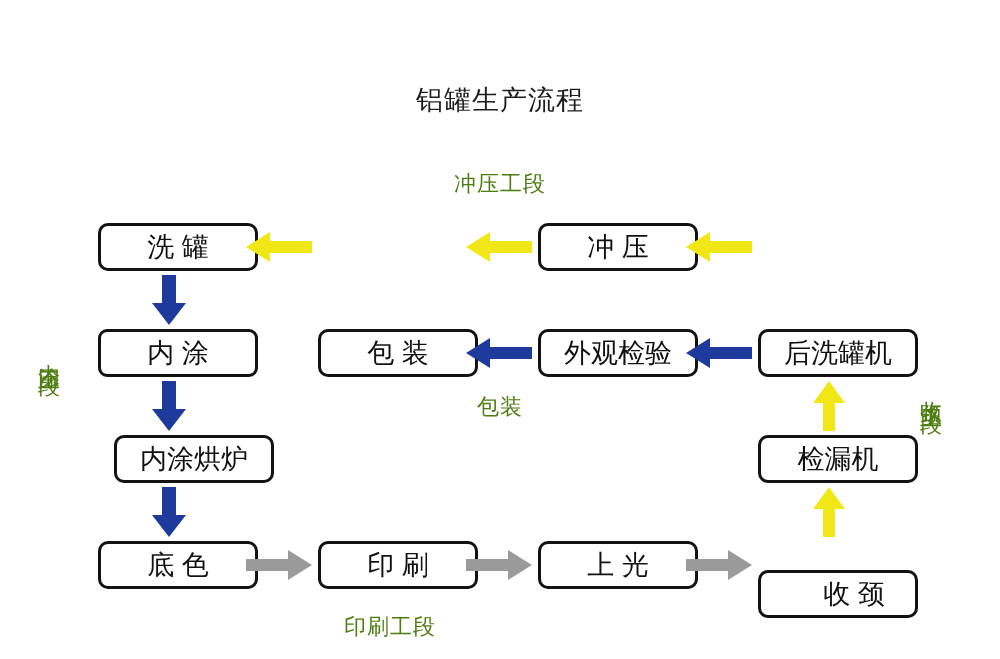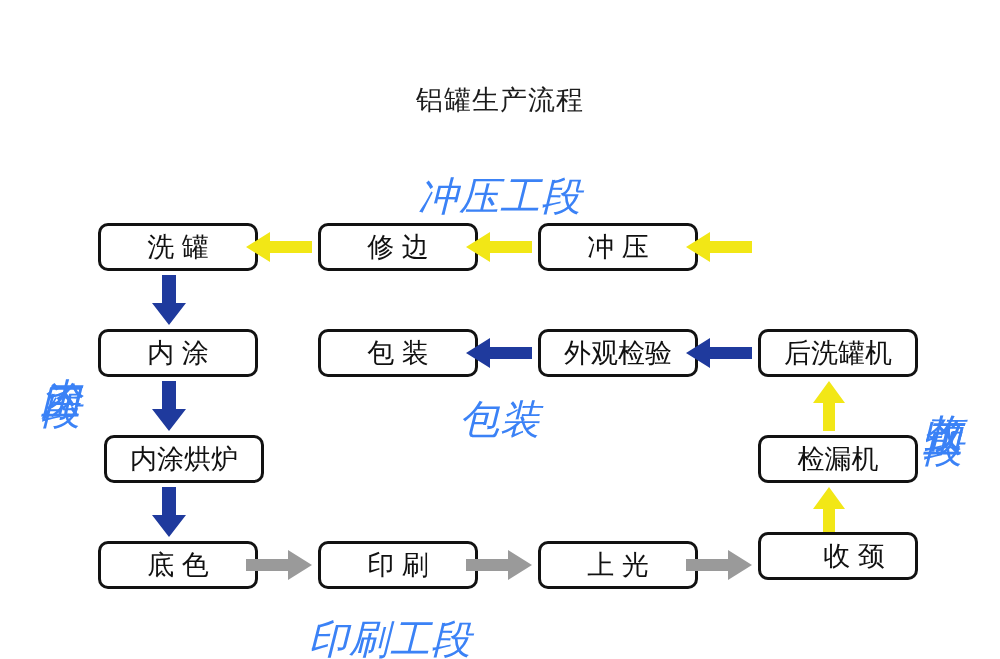--- a/index.html
+++ b/index.html
@@ -16,24 +16,23 @@
     position: absolute;
     left: 0; top: 50px;
     width: 1000px;
     text-align: center;
     font-size: 27px;
     color: #1c1c1c;
     letter-spacing: 1px;
   }
   .section-label {
     position: absolute;
-    color: #3b82f6;
-    font-size: 40px;
+    color: #4d7c0f;
+    font-size: 22px;
     letter-spacing: 1px;
-    font-style: italic;
   }
   .section-label.h-center { text-align: center; }
   .section-label.vertical {
     writing-mode: vertical-rl;
     text-orientation: upright;
     letter-spacing: 4px;
   }
   .node {
     position: absolute;
     width: 160px;
@@ -58,46 +57,45 @@
 
   <div class="title">铝罐生产流程</div>
 
   <div class="section-label h-center" style="left:0; top:137px; width:1000px;">冲压工段</div>
   <div class="section-label vertical" style="left:34px; top:314px;">内涂工段</div>
   <div class="section-label h-center" style="left:420px; top:360px; width:160px;">包装</div>
   <div class="section-label vertical" style="left:916px; top:352px;">收颈工段</div>
   <div class="section-label h-center" style="left:300px; top:580px; width:180px;">印刷工段</div>
 
   <div class="node" style="left:98px;  top:191px;">洗 罐</div>
-  <div class="node" style="left:318px; top:191px;">修 边</div>
   <div class="node" style="left:538px; top:191px;">冲 压</div>
 
   <svg class="arrow" style="left:246px; top:200px;" width="66" height="30" viewBox="0 0 66 30">
     <polygon points="0,15 24,0 24,9 66,9 66,21 24,21 24,30" fill="#F2E716"></polygon>
   </svg>
   <svg class="arrow" style="left:466px; top:200px;" width="66" height="30" viewBox="0 0 66 30">
     <polygon points="0,15 24,0 24,9 66,9 66,21 24,21 24,30" fill="#F2E716"></polygon>
   </svg>
   <svg class="arrow" style="left:686px; top:200px;" width="66" height="30" viewBox="0 0 66 30">
     <polygon points="0,15 24,0 24,9 66,9 66,21 24,21 24,30" fill="#F2E716"></polygon>
   </svg>
 
-  <div class="node" style="left:98px;  top:297px;">内 涂</div>
+  <div class="node" style="left:98px;  top:297px;border-radius:9px;">内 涂</div>
   <div class="node" style="left:318px; top:297px;">包 装</div>
   <div class="node" style="left:538px; top:297px;">外观检验</div>
   <div class="node" style="left:758px; top:297px;">后洗罐机</div>
 
   <svg class="arrow" style="left:466px; top:306px;" width="66" height="30" viewBox="0 0 66 30">
     <polygon points="0,15 24,0 24,9 66,9 66,21 24,21 24,30" fill="#1F3A9D"></polygon>
   </svg>
   <svg class="arrow" style="left:686px; top:306px;" width="66" height="30" viewBox="0 0 66 30">
     <polygon points="0,15 24,0 24,9 66,9 66,21 24,21 24,30" fill="#1F3A9D"></polygon>
   </svg>
 
-  <div class="node" style="left:104px; top:403px;">内涂烘炉</div>
+  <div class="node" style="left:114px; top:403px;">内涂烘炉</div>
 
   <svg class="arrow" style="left:152px; top:243px;" width="34" height="50" viewBox="0 0 34 50">
     <polygon points="10,0 24,0 24,28 34,28 17,50 0,28 10,28" fill="#1F3A9D"></polygon>
   </svg>
   <svg class="arrow" style="left:152px; top:349px;" width="34" height="50" viewBox="0 0 34 50">
     <polygon points="10,0 24,0 24,28 34,28 17,50 0,28 10,28" fill="#1F3A9D"></polygon>
   </svg>
   <svg class="arrow" style="left:152px; top:455px;" width="34" height="50" viewBox="0 0 34 50">
     <polygon points="10,0 24,0 24,28 34,28 17,50 0,28 10,28" fill="#1F3A9D"></polygon>
   </svg>
@@ -107,21 +105,21 @@
   <svg class="arrow" style="left:813px; top:349px;" width="32" height="50" viewBox="0 0 32 50">
     <polygon points="16,0 32,22 22,22 22,50 10,50 10,22 0,22" fill="#F2E716"></polygon>
   </svg>
   <svg class="arrow" style="left:813px; top:455px;" width="32" height="50" viewBox="0 0 32 50">
     <polygon points="16,0 32,22 22,22 22,50 10,50 10,22 0,22" fill="#F2E716"></polygon>
   </svg>
 
   <div class="node" style="left:98px;  top:509px;">底 色</div>
   <div class="node" style="left:318px; top:509px;">印 刷</div>
   <div class="node" style="left:538px; top:509px;">上 光</div>
-  <div class="node" style="left:758px; top:500px;padding-left:32px;">收 颈</div>
+  <div class="node" style="left:758px; top:538px;padding-left:32px;">收 颈</div>
 
   <svg class="arrow" style="left:246px; top:518px;" width="66" height="30" viewBox="0 0 66 30">
     <polygon points="66,15 42,30 42,21 0,21 0,9 42,9 42,0" fill="#9A9A9A"></polygon>
   </svg>
   <svg class="arrow" style="left:466px; top:518px;" width="66" height="30" viewBox="0 0 66 30">
     <polygon points="66,15 42,30 42,21 0,21 0,9 42,9 42,0" fill="#9A9A9A"></polygon>
   </svg>
   <svg class="arrow" style="left:686px; top:518px;" width="66" height="30" viewBox="0 0 66 30">
     <polygon points="66,15 42,30 42,21 0,21 0,9 42,9 42,0" fill="#9A9A9A"></polygon>
   </svg>

